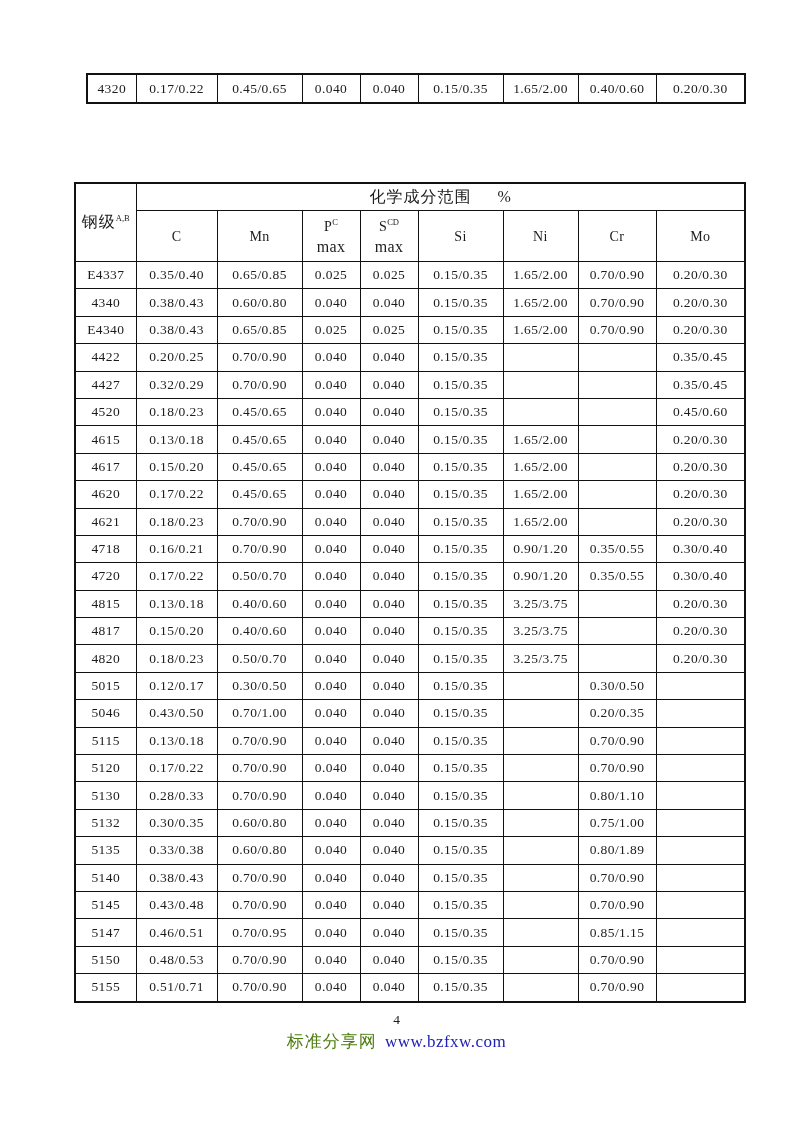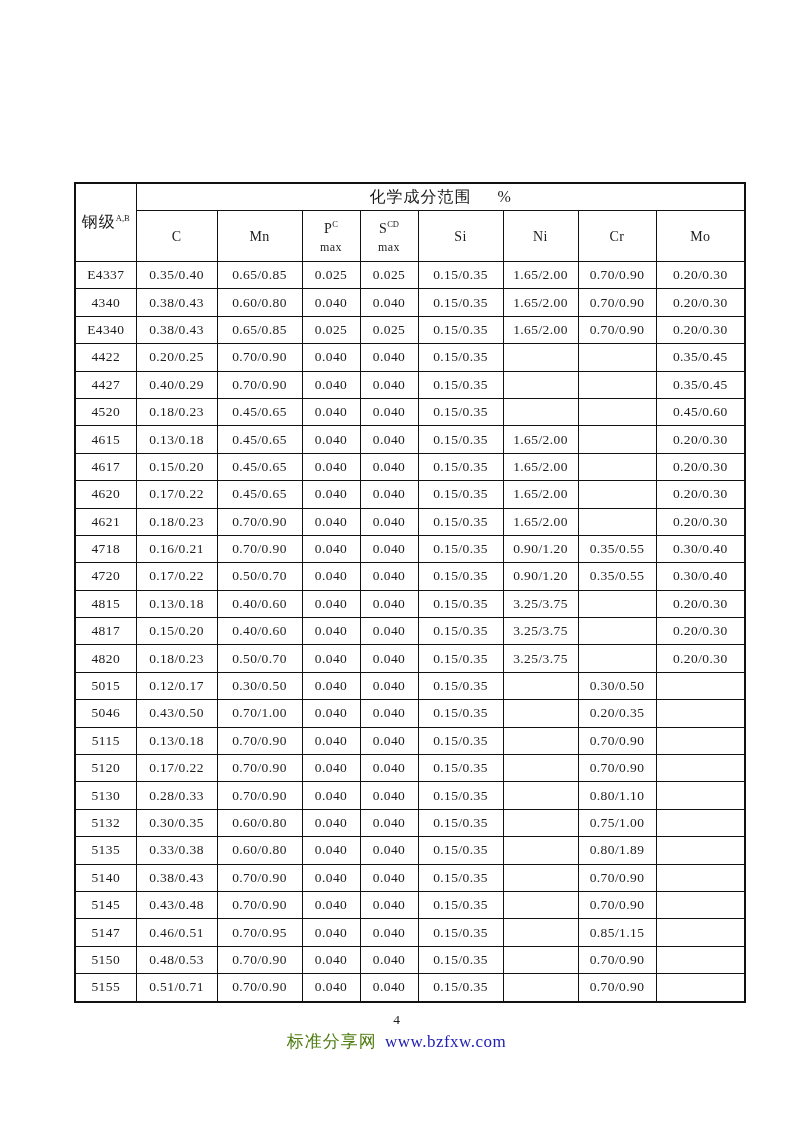--- a/index.html
+++ b/index.html
@@ -29,21 +29,21 @@
   #cont-table { position:absolute; left:86px; top:73px; }
   #cont-table td { height:27px; }
   #main-table { position:absolute; left:74px; top:182px; }
   #main-table thead tr.title-row th { height:26px; font-size:16px; letter-spacing:1px; }
   #main-table thead tr.el-row th { height:50px; font-size:14px; }
   #main-table tbody td { height:26.4px; }
   th.stub { font-size:15px; letter-spacing:0;text-align:center; }
   sup { font-size:8.5px; letter-spacing:0; }
   .unit { margin-left:26px; letter-spacing:0; }
   .el-cell { display:flex; flex-direction:column; justify-content:center; align-items:center; height:100%; }
-  .el-max { font-size:12px; margin-top:5px; min-height:0; line-height:1; }
+  .el-max { font-size:16px; margin-top:5px; min-height:0; line-height:1; }
   .el-max:empty { display:none; }
   .page-number {
     position:absolute; top:1012px; left:0; width:100%;
     text-align:center; font-size:13.5px; color:#1c1c1c;
   }
   .footer-link {
     position:absolute; top:1030px; left:0; width:100%;
     text-align:center; font-size:17px; cursor:pointer;
   }
   .footer-site { color:#4d7c0f; letter-spacing:1px; }
@@ -58,20 +58,31 @@
       <col style="width:81px">
       <col style="width:85px">
     <col style="width:58px">
       <col style="width:58px">
       <col style="width:85px">
     <col style="width:75px">
       <col style="width:78px">
       <col style="width:89px">
   </colgroup>
   <tbody>
+      <tr>
+        <td>4320</td>
+        <td>0.17/0.22</td>
+        <td>0.45/0.65</td>
+        <td>0.040</td>
+        <td>0.040</td>
+        <td>0.15/0.35</td>
+        <td>1.65/2.00</td>
+        <td>0.40/0.60</td>
+        <td>0.20/0.30</td>
+      </tr>
     </tbody>
 </table>
 
 <table id="main-table">
   <colgroup>
     <col style="width:61px">
       <col style="width:81px">
       <col style="width:85px">
     <col style="width:58px">
       <col style="width:58px">
@@ -170,21 +181,21 @@
         <td>0.70/0.90</td>
         <td>0.040</td>
         <td>0.040</td>
         <td>0.15/0.35</td>
         <td></td>
         <td></td>
         <td>0.35/0.45</td>
       </tr>
       <tr>
         <td>4427</td>
-        <td>0.40/0.29</td>
+        <td>0.32/0.29</td>
         <td>0.70/0.90</td>
         <td>0.040</td>
         <td>0.040</td>
         <td>0.15/0.35</td>
         <td></td>
         <td></td>
         <td>0.35/0.45</td>
       </tr>
       <tr>
         <td>4520</td>

